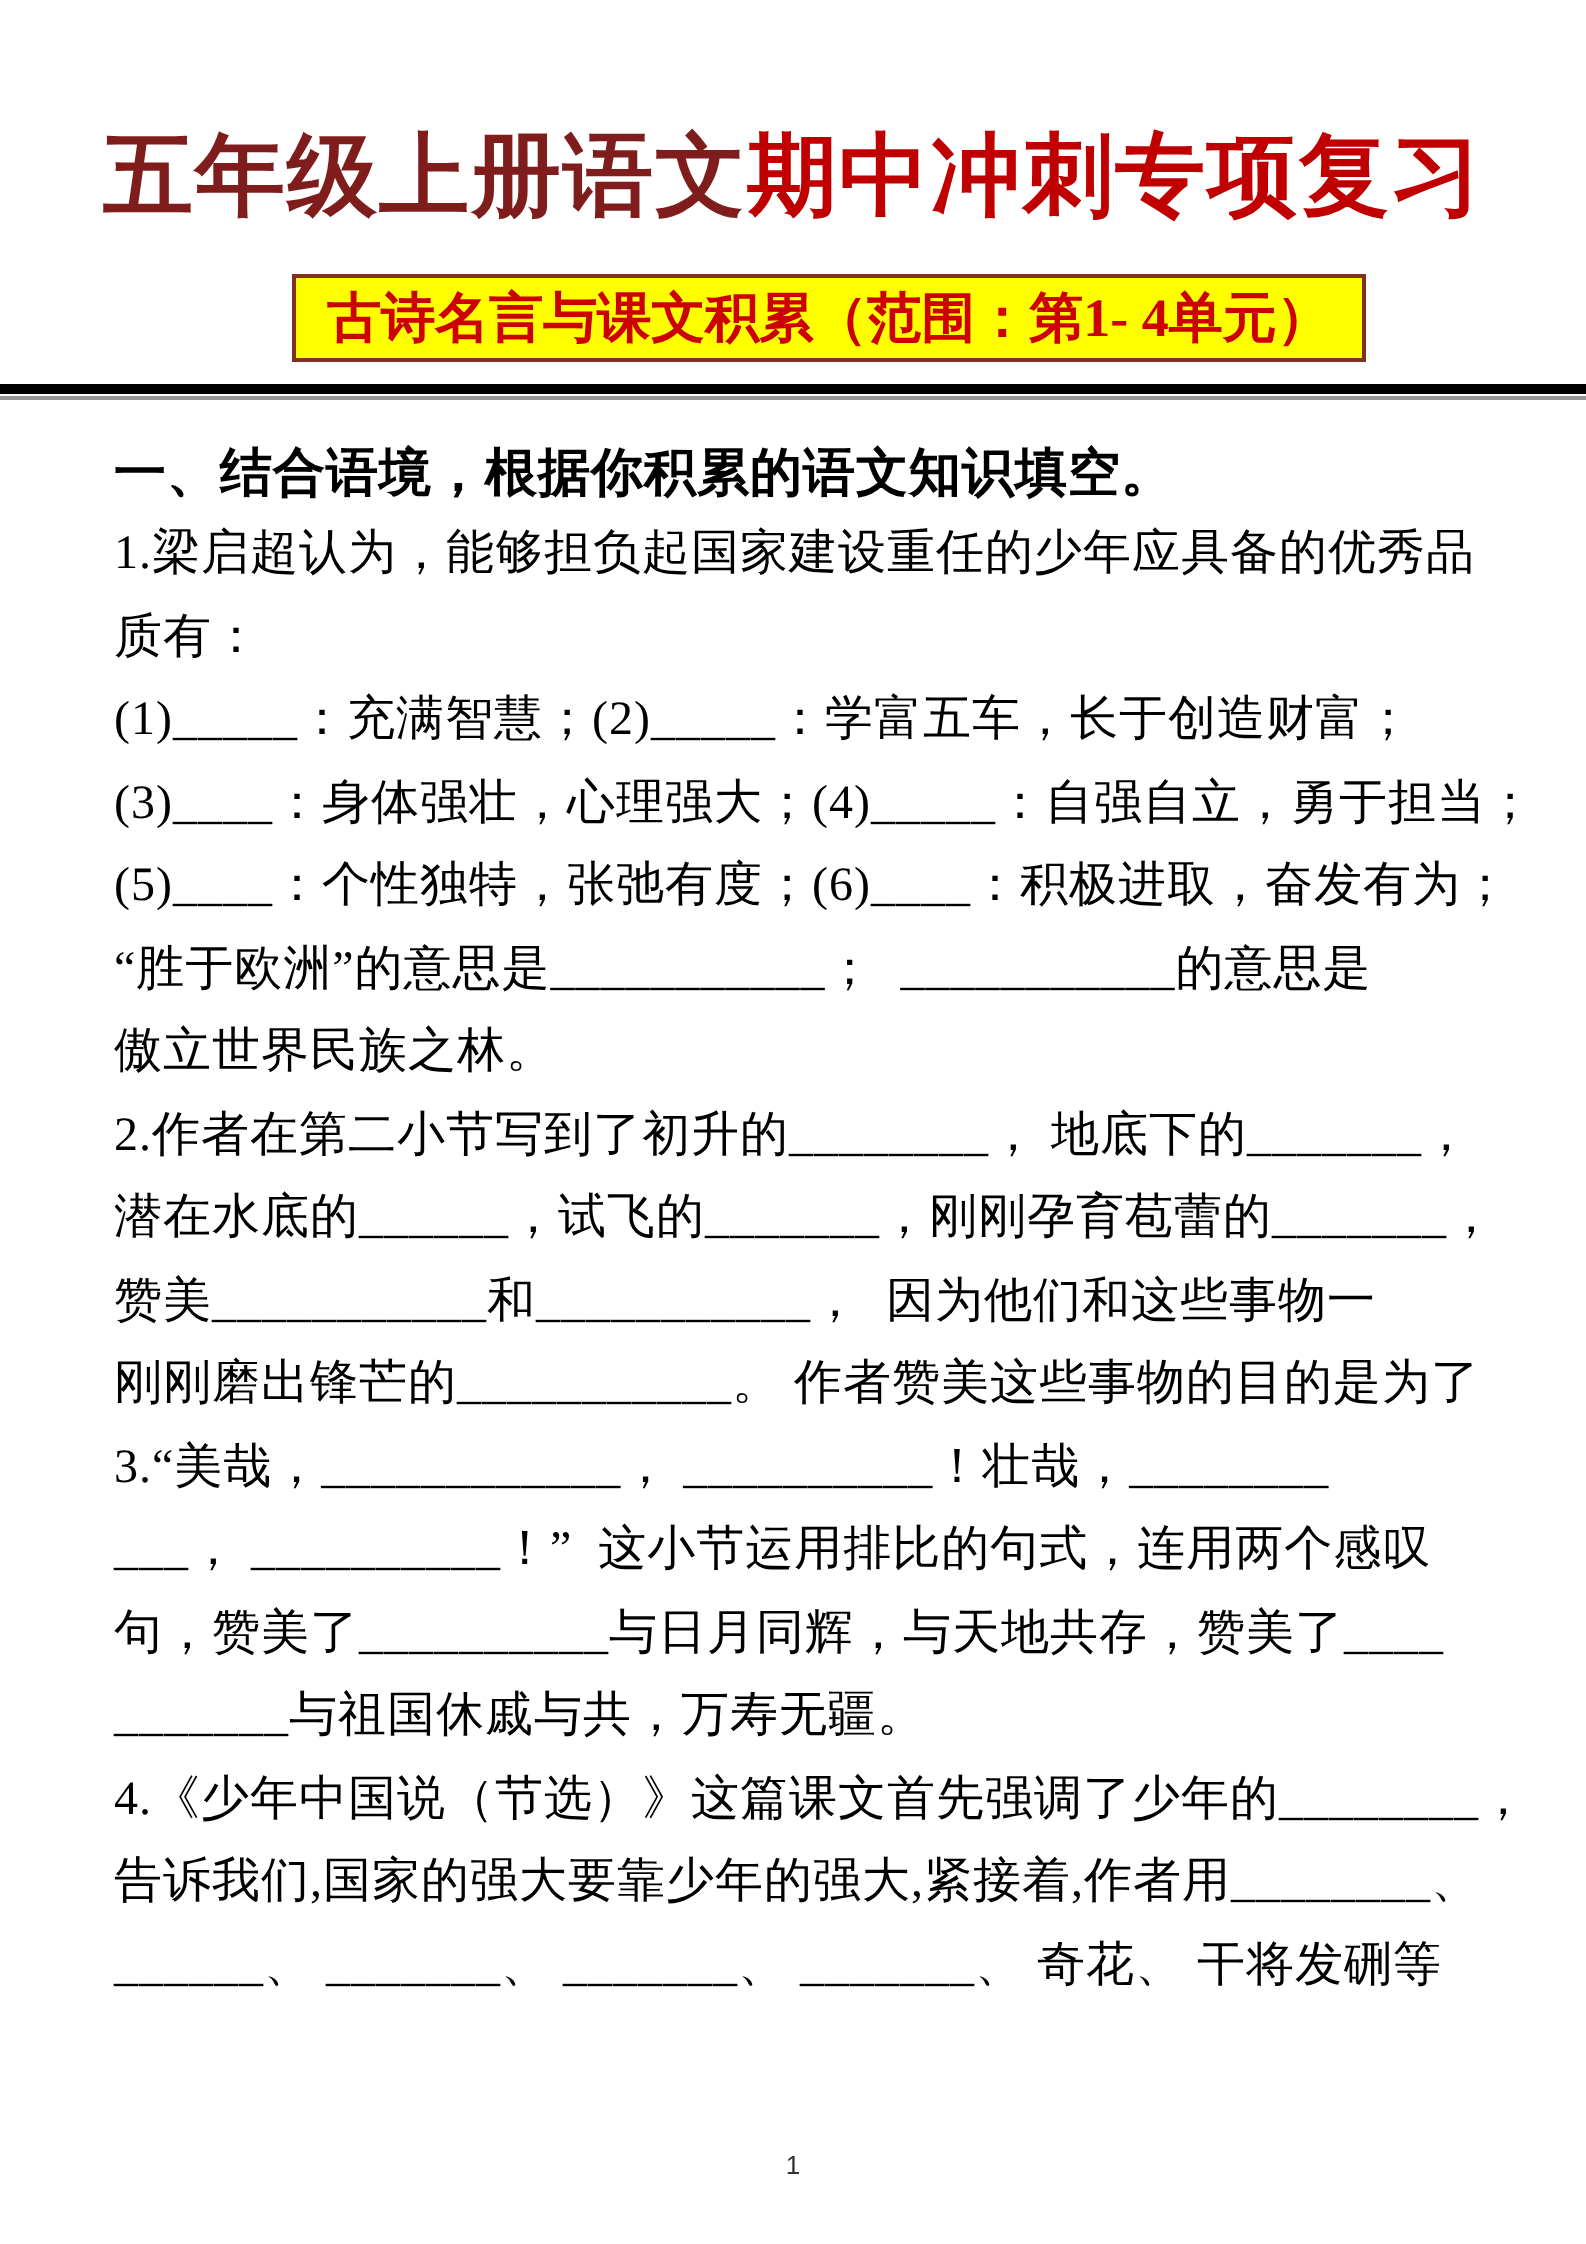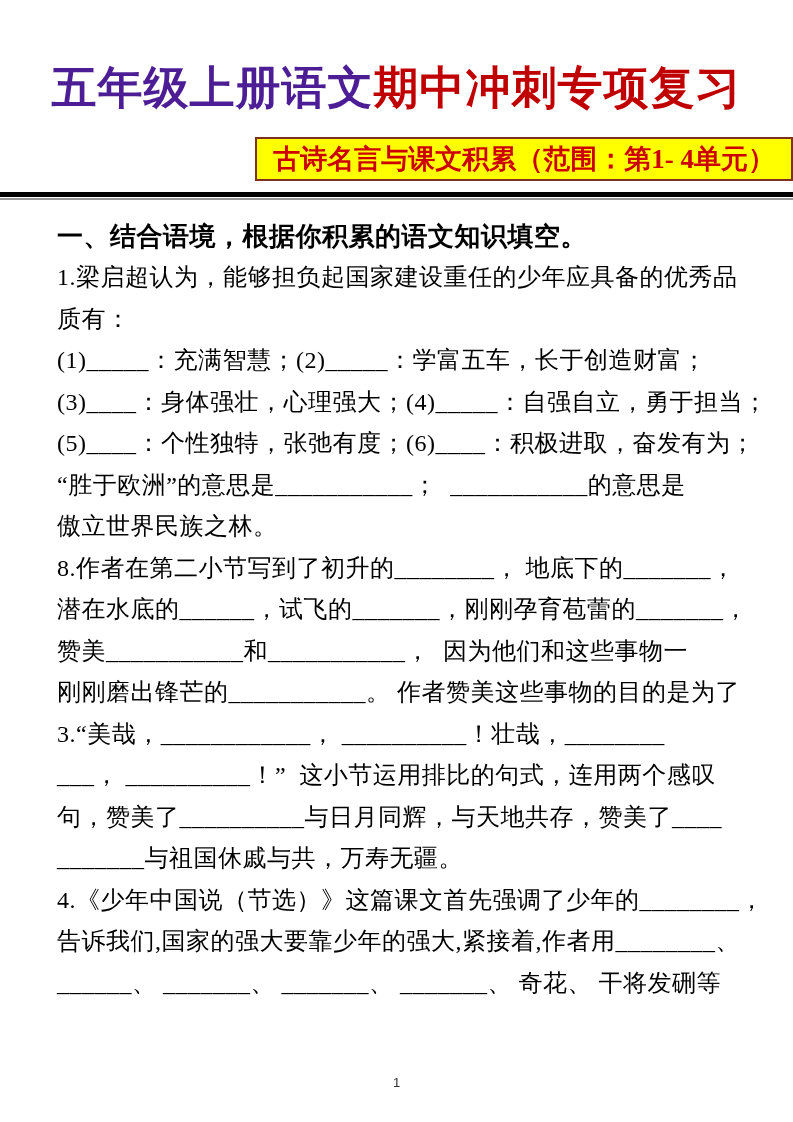--- a/index.html
+++ b/index.html
@@ -15,23 +15,23 @@
   }
   .title {
     margin-top: 54px;
     text-align: center;
     font-size: 45px;
     font-weight: bold;
     line-height: 68px;
     letter-spacing: 1px;
     white-space: nowrap;
   }
-  .title .t-black { color: #4c1d95; }
+  .title .t-black { color: #7f1d1d; }
   .title .t-red   { color: #c00000; }
-  .banner-row { text-align: right; margin-top: 15px; padding-left: 36px; }
+  .banner-row { text-align: center; margin-top: 15px; padding-left: 36px; }
   .banner {
     display: inline-block;
     background: #ffff00;
     border: 2px solid #803020;
     color: #cc0000;
     font-size: 27px;
     font-weight: bold;
     line-height: 40px;
     padding: 0 16px;
     white-space: nowrap;
@@ -85,21 +85,21 @@
 
   <div class="body">
     <div class="section-heading">一、结合语境，根据你积累的语文知识填空。</div>
     <div class="text-line">1.梁启超认为，能够担负起国家建设重任的少年应具备的优秀品</div>
     <div class="text-line">质有：</div>
     <div class="text-line">(1)_____：充满智慧；(2)_____：学富五车，长于创造财富；</div>
     <div class="text-line">(3)____：身体强壮，心理强大；(4)_____：自强自立，勇于担当；</div>
     <div class="text-line">(5)____：个性独特，张弛有度；(6)____：积极进取，奋发有为；</div>
     <div class="text-line">“胜于欧洲”的意思是___________；  ___________的意思是</div>
     <div class="text-line">傲立世界民族之林。</div>
-    <div class="text-line">8.作者在第二小节写到了初升的________， 地底下的_______，</div>
+    <div class="text-line">2.作者在第二小节写到了初升的________， 地底下的_______，</div>
     <div class="text-line">潜在水底的______，试飞的_______，刚刚孕育苞蕾的_______，</div>
     <div class="text-line">赞美___________和___________，  因为他们和这些事物一</div>
     <div class="text-line">刚刚磨出锋芒的___________。 作者赞美这些事物的目的是为了</div>
     <div class="text-line">3.“美哉，____________， __________！壮哉，________</div>
     <div class="text-line">___， __________！”  这小节运用排比的句式，连用两个感叹</div>
     <div class="text-line">句，赞美了__________与日月同辉，与天地共存，赞美了____</div>
     <div class="text-line">_______与祖国休戚与共，万寿无疆。</div>
     <div class="text-line">4.《少年中国说（节选）》这篇课文首先强调了少年的________，</div>
     <div class="text-line">告诉我们,国家的强大要靠少年的强大,紧接着,作者用________、</div>
     <div class="text-line">______、 _______、 _______、 _______、 奇花、 干将发硎等</div>

